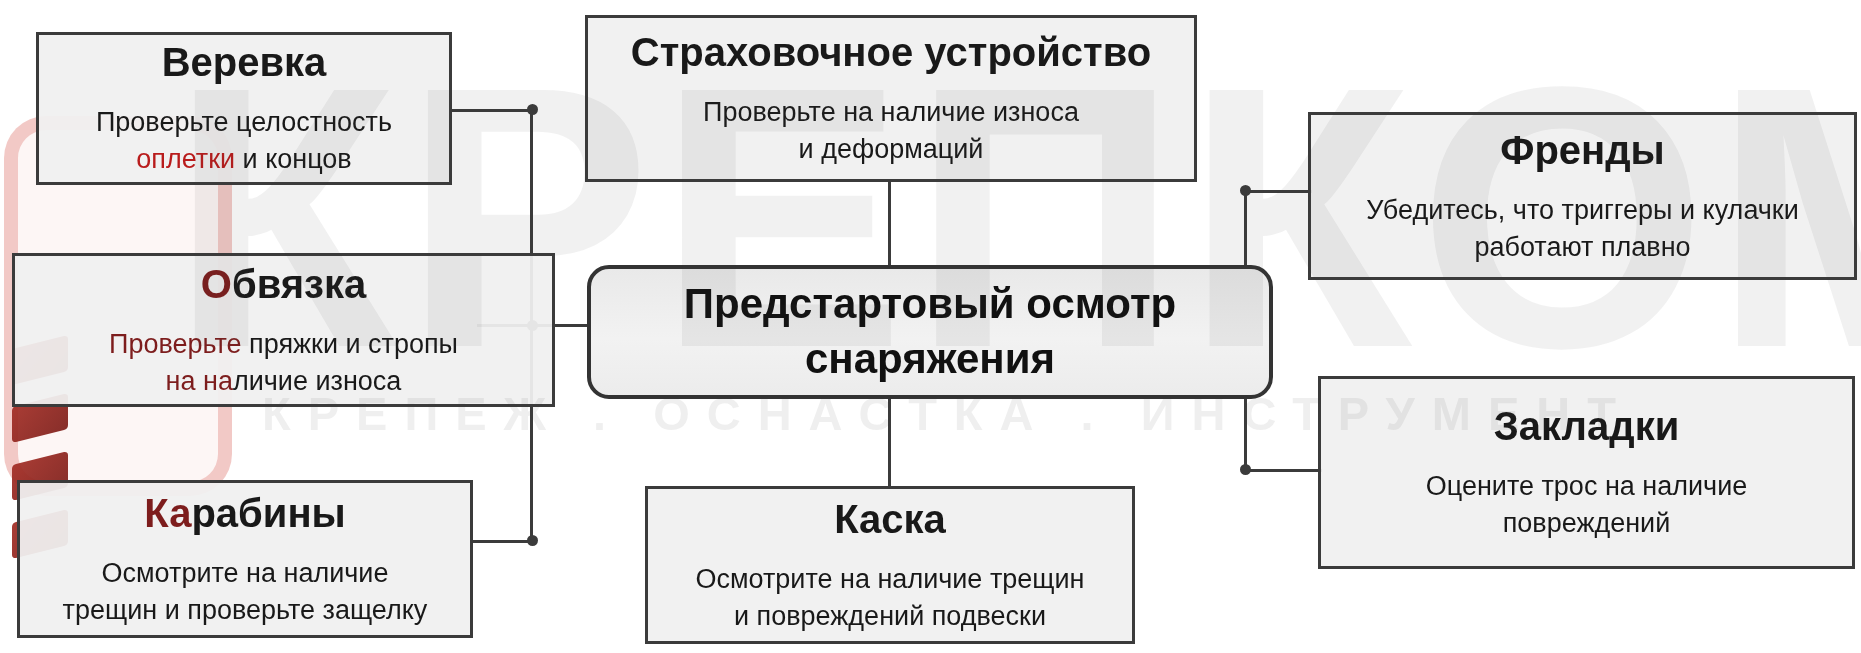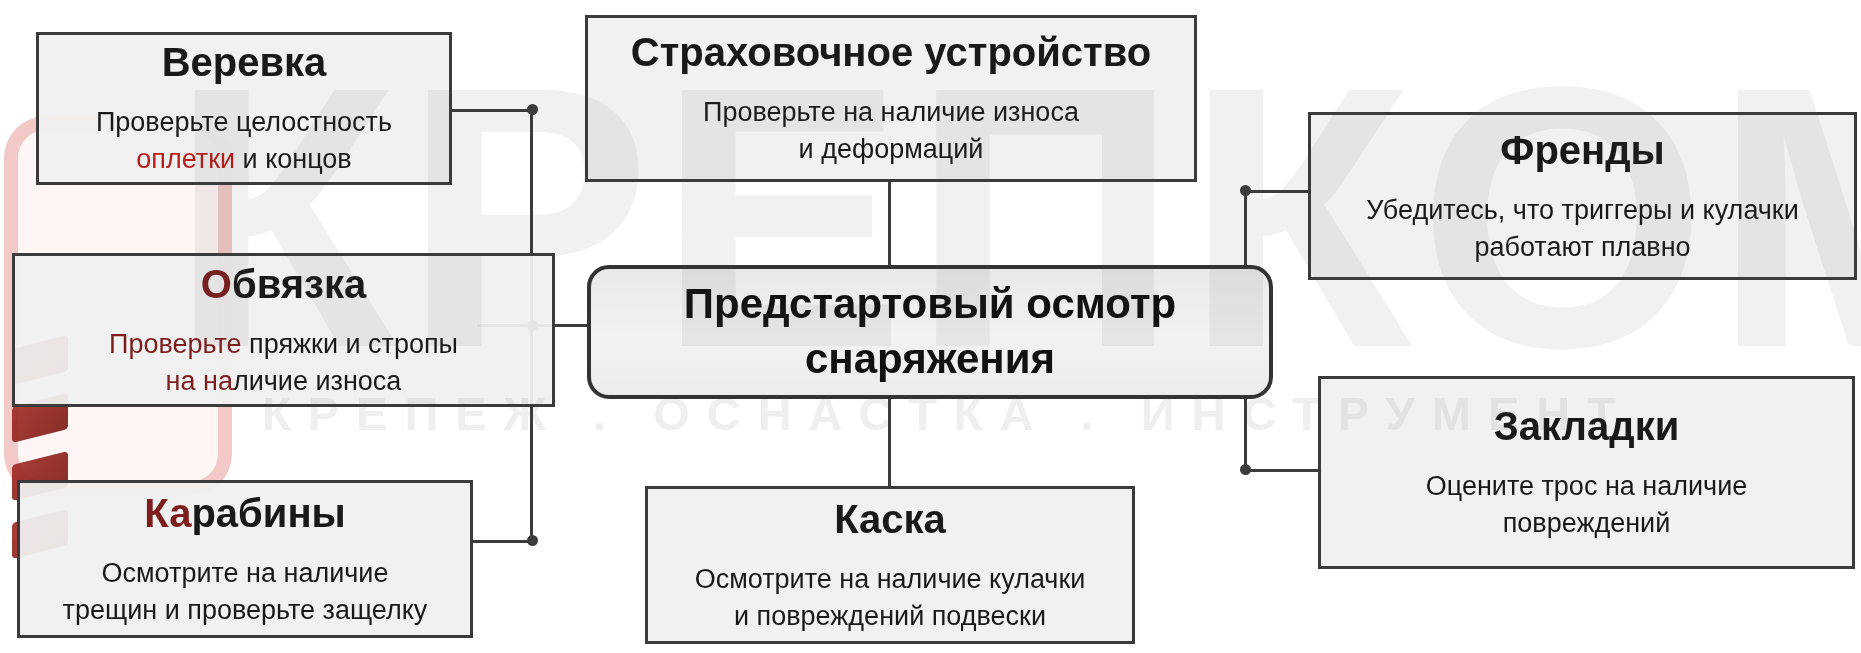--- a/index.html
+++ b/index.html
@@ -149,21 +149,21 @@
     <div class="box-title"><span>Страховочное устройство</span></div>
     <div class="box-body">
         <div class="bline"><span>Проверьте на наличие износа</span></div>
         <div class="bline"><span>и деформаций</span></div>
       </div>
   </div>
 
   <div class="node box-helmet">
     <div class="box-title"><span>Каска</span></div>
     <div class="box-body">
-        <div class="bline"><span>Осмотрите на наличие кулачки</span></div>
+        <div class="bline"><span>Осмотрите на наличие трещин</span></div>
         <div class="bline"><span>и повреждений подвески</span></div>
       </div>
   </div>
 
   <div class="node box-cams">
     <div class="box-title"><span>Френды</span></div>
     <div class="box-body">
         <div class="bline"><span>Убедитесь, что триггеры и кулачки</span></div>
         <div class="bline"><span>работают плавно</span></div>
       </div>

